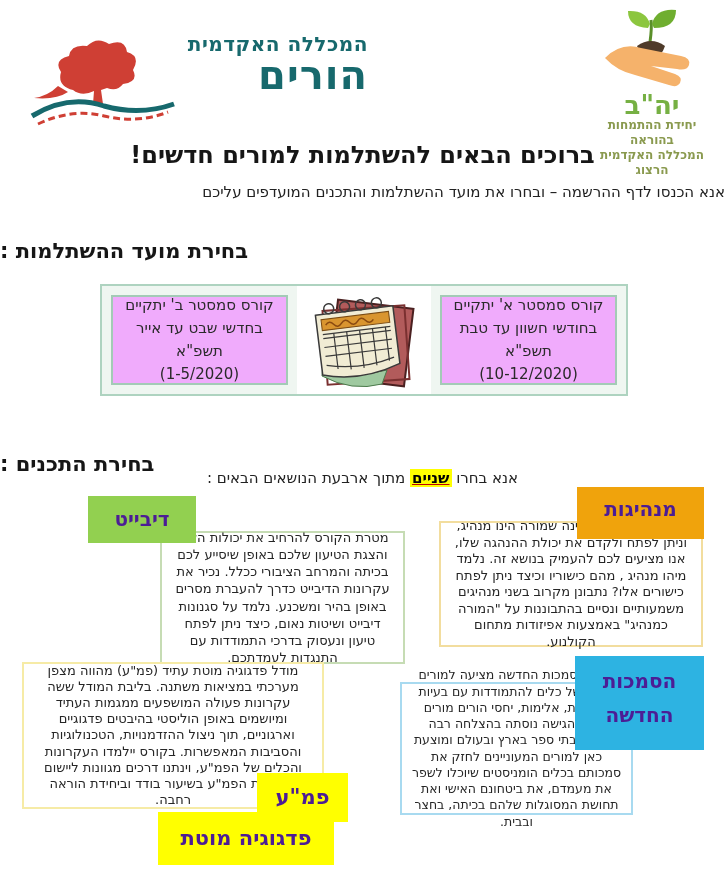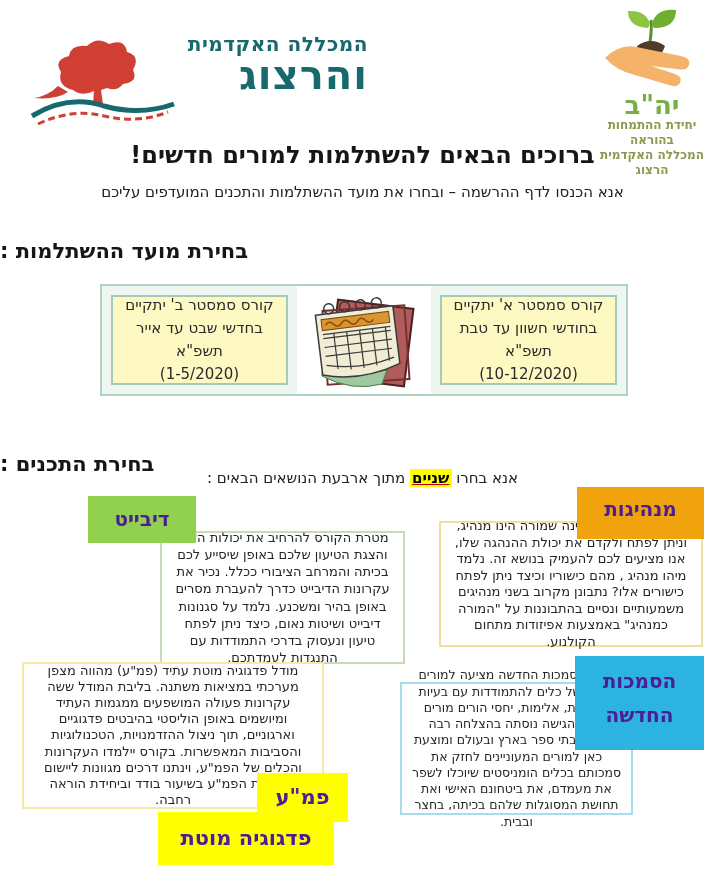--- a/index.html
+++ b/index.html
@@ -14,28 +14,28 @@
   .herzog .l3{color:#c0392b;font-weight:bold;font-size:14.5px;margin-top:3px;}
   .herzog .l4{color:#4a3b36;font-size:12px;margin-top:3px;padding-left:24px;}
   .herzog .tree{position:absolute;left:0;top:12px;}
 
   .yahav{position:absolute;top:6px;left:587px;width:130px;text-align:center;direction:rtl;}
   .yahav .acr{color:#76b043;font-weight:bold;font-size:26px;line-height:1;margin-top:-4px;}
   .yahav .s1,.yahav .s2{color:#8a9a4f;font-size:12px;line-height:1.25;font-weight:bold;}
 
   
   .title{position:absolute;top:141px;width:100%;text-align:center;font-weight:bold;font-size:24px;color:#161616;}
-  .subtitle{position:absolute;top:183px;width:100%;text-align:center;font-size:15px;color:#222;}
+  .subtitle{position:absolute;top:183px;width:100%;font-size:15px;color:#222;}
 
   
   .h2{position:absolute;width:100%;text-align:left;font-weight:bold;font-size:21px;color:#161616;}
   .h2.schedule{top:239px;}
   .sched-box{position:absolute;top:284px;left:100px;width:524px;height:108px;
              border:2px solid #aed3c0;background:#eff6f1;display:flex;align-items:stretch;}
-  .course{flex:1;margin:9px;border:2px solid #a3cab6;background:#fef9c3;
+  .course{flex:1;margin:9px;border:2px solid #a3cab6;background:#f0abfc;
           display:flex;flex-direction:column;justify-content:center;text-align:center;
           font-size:15px;line-height:1.55;color:#2a2a2a;}
   .cal-wrap{width:134px;background:#fff;display:flex;align-items:center;justify-content:center;}
 
   
   .topics{position:absolute;top:430px;left:0;width:725px;height:439px;}
   .h2.topics-h{top:22px;position:absolute;padding-left:16px;}
   .instruction{position:absolute;top:39px;width:100%;text-align:center;font-size:15px;color:#222;}
   .hl{background:#ffff00;color:#000000;font-weight:bold;text-decoration:underline;
       text-decoration-color:#c00000;padding:0 2px;}
@@ -67,21 +67,21 @@
 
   <div class="herzog">
     <svg class="tree" width="150" height="95" viewBox="0 0 150 95">
       <path d="M45 52 q-16 -4 -12 -18 q-8 -12 8 -16 q2 -12 18 -10 q10 -10 22 -2 q16 -6 18 8 q14 4 6 18 q6 12 -10 14 q-6 8 -16 4 l-6 2 2 14 h-10 l1 -13 q-12 6 -21 -1 z" fill="#cf3f34"></path>
       <path d="M30 48 q-10 10 -24 12 q22 2 34 -6 z" fill="#cf3f34"></path>
       <path d="M4 78 q36 -22 72 -10 q36 10 70 -2" fill="none" stroke="#17696d" stroke-width="5"></path>
       <path d="M10 86 q34 -16 66 -8 q34 8 64 -4" fill="none" stroke="#cf3f34" stroke-width="3" stroke-dasharray="7 4"></path>
     </svg>
     <div class="txt">
       <div class="l1">המכללה האקדמית</div>
-      <div class="l2">והרצוג</div>
+      <div class="l2">הורים</div>
     </div>
   </div>
 
   <div class="yahav">
     <svg width="110" height="86" viewBox="0 0 110 86">
       <path d="M53 36 q2 -14 1 -22" stroke="#5a8f2a" stroke-width="3" fill="none"></path>
       <path d="M53 18 q-4 -14 -22 -13 q0 16 20 17 z" fill="#8cc63f"></path>
       <path d="M55 18 q4 -16 24 -14 q0 18 -22 18 z" fill="#6fae2f"></path>
       <path d="M40 40 q14 -10 28 0 q-3 11 -14 11 q-11 0 -14 -11 z" fill="#4f3b2a"></path>
       <path d="M8 52 q16 -16 36 -10 l40 8 q10 2 8 9 q-2 6 -12 4 l-26 -3 l24 8 q8 3 5 9 q-3 5 -11 2 l-34 -10 q-18 -4 -30 -17 z" fill="#f5b26b"></path>

